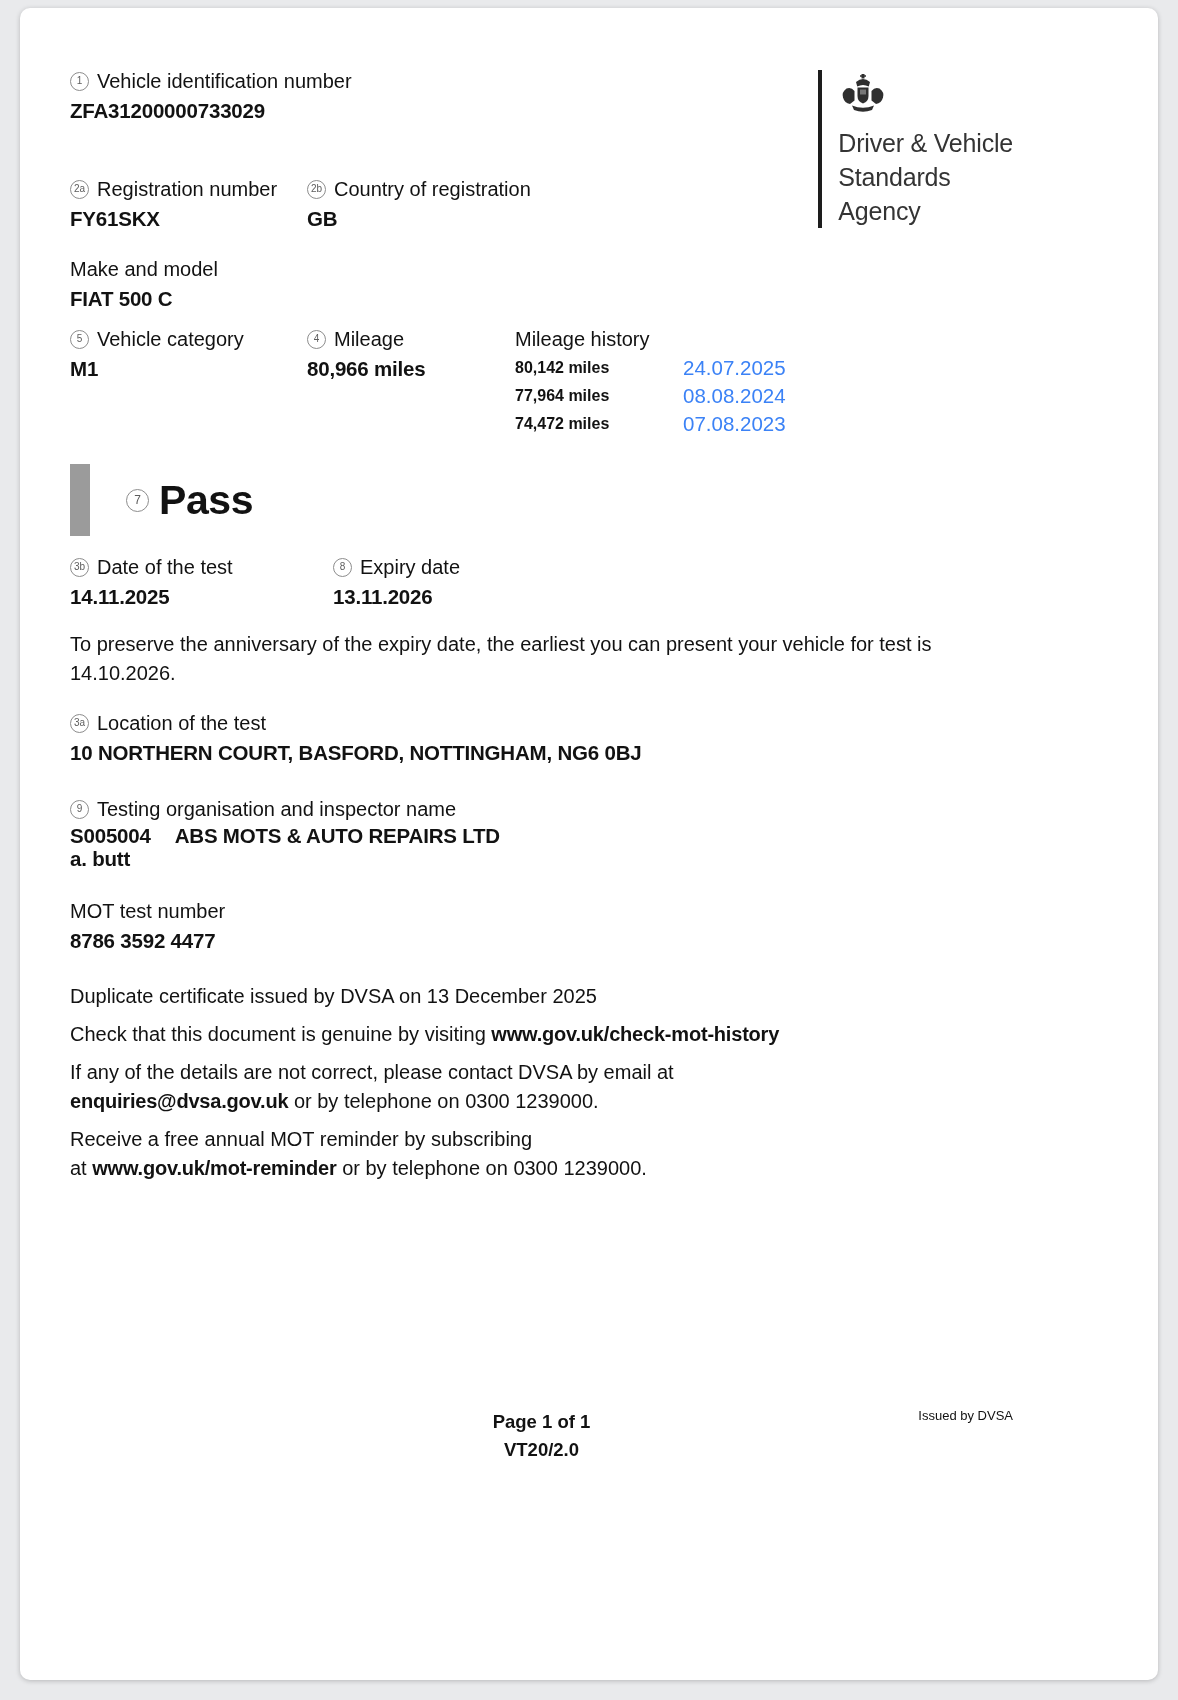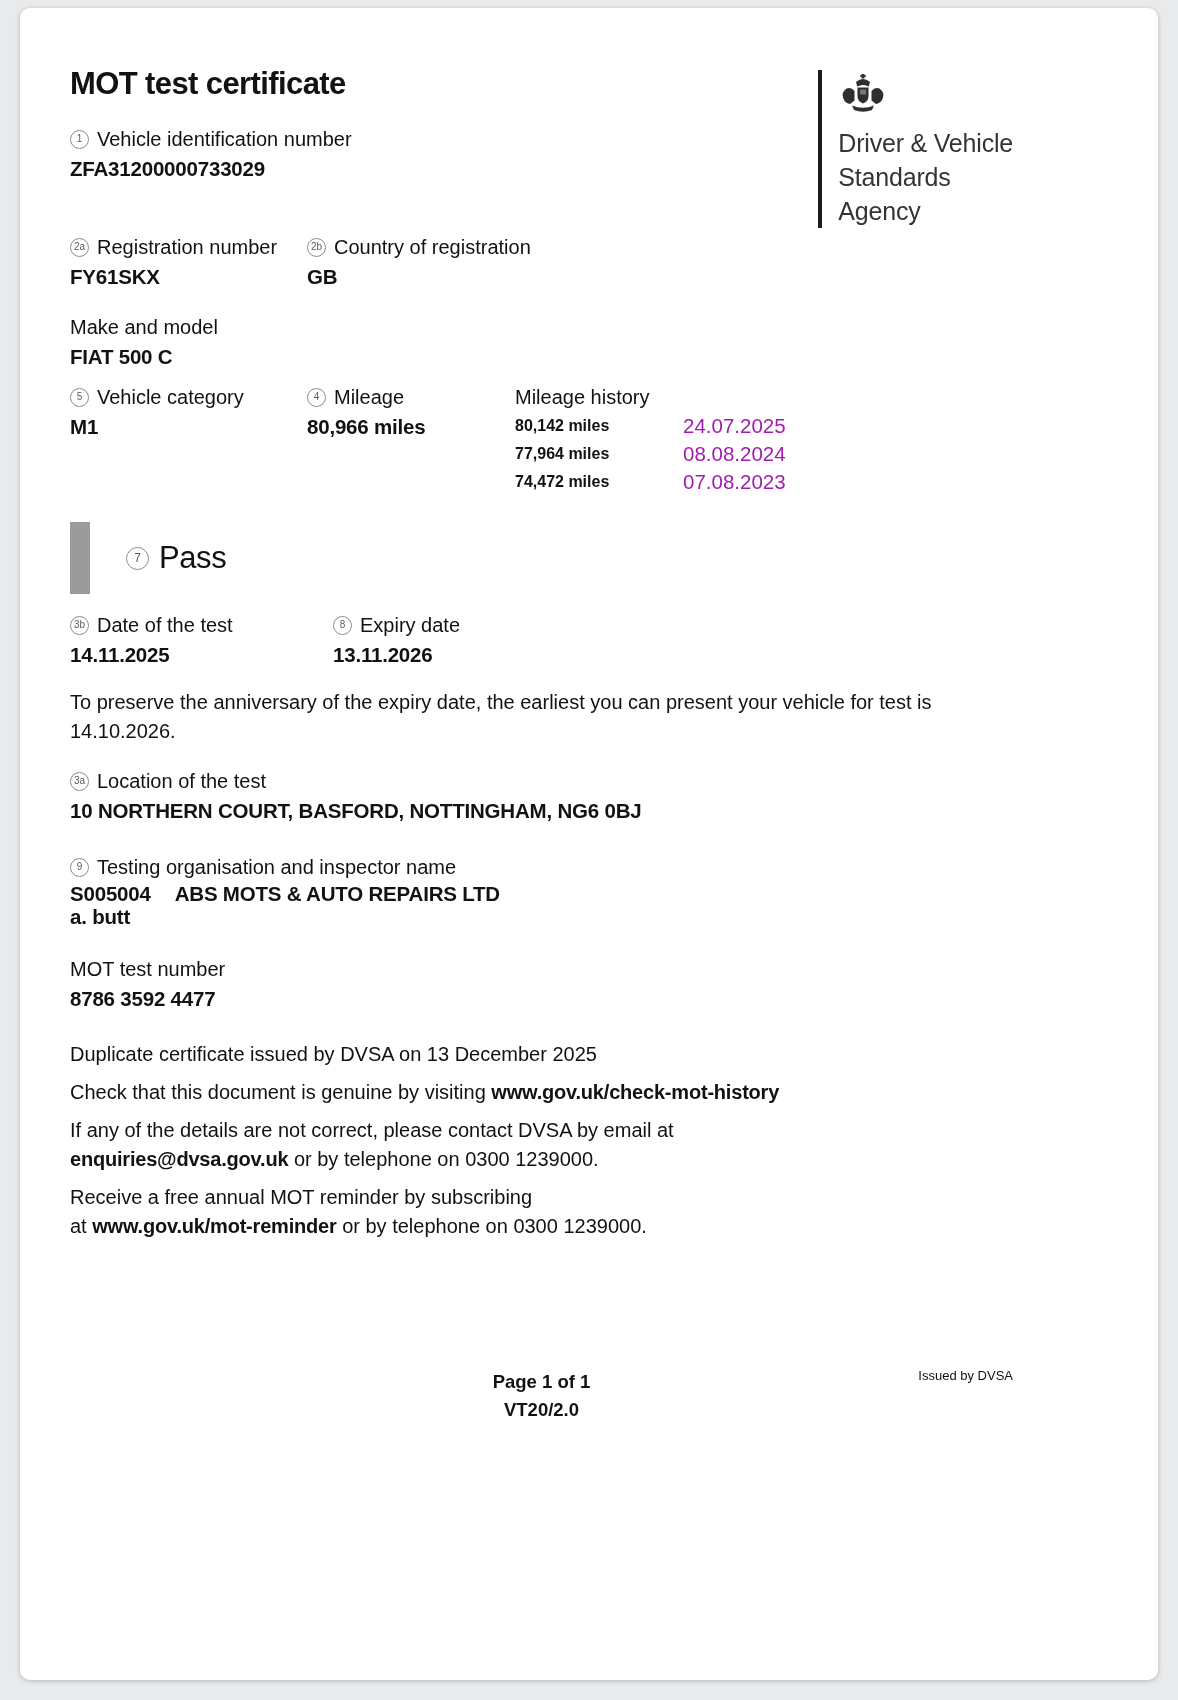--- a/index.html
+++ b/index.html
@@ -72,60 +72,60 @@
     font-size: 10px;
     font-weight: 400;
     margin-right: 8px;
     flex: 0 0 auto;
   }
   .row2 { display: grid; grid-template-columns: 237px auto; margin-bottom: 10px; margin-top: 48px; }
   .row3 { display: grid; grid-template-columns: 237px 208px auto; margin-bottom: 16px; }
   .rowdates { display: grid; grid-template-columns: 263px auto; margin-bottom: 8px; }
   .history-table { display: grid; grid-template-columns: 148px auto; column-gap: 20px; }
   .history-miles { font-size: 16px; line-height: 28px; font-weight: 700; }
-  .history-date  { font-size: 20.5px; line-height: 28px; font-weight: 400; color: #a21caf; }
+  .history-date  { font-size: 20.5px; line-height: 28px; font-weight: 400; color: #3b82f6; }
   
   .result-banner {
     display: flex;
     align-items: center;
     margin: 0 0 16px 0;
     height: 72px;
   }
   .result-bar {
     width: 20px; height: 72px;
     background: #9b9b9b;
     margin-right: 36px;
   }
   .result-num {
     width: 23px; height: 23px;
     font-size: 12px;
     margin-right: 10px;
   }
   .result-label {
-    font-size: 31px;
-    font-weight: 400;
+    font-size: 41px;
+    font-weight: 700;
     letter-spacing: -0.4px;
   }
   
   .para {
     font-size: 20px;
     line-height: 29px;
     max-width: 920px;
     margin-bottom: 9px;
   }
   .para b, .para strong { font-weight: 700; letter-spacing: -0.2px; }
   .org-value { font-size: 20.5px; font-weight: 700; line-height: 23px; letter-spacing: -0.2px; }
   .org-name { margin-left: 24px; }
   .mb26 { margin-bottom: 26px; }
   .mb20 { margin-bottom: 20px; }
   
   .footer {
     position: absolute;
     left: 50px; right: 145px;
-    top: 1360px;
+    top: 1400px;
   }
   .footer-center {
     text-align: center;
     font-size: 18.5px;
     line-height: 28px;
   }
   .footer-page { font-weight: 700; }
   .footer-form { font-weight: 700; }
   .footer-issued {
     position: absolute;
@@ -153,21 +153,20 @@
           <path d="M83 29 q10 7 7 18 q-3 11 -14 13 l-9 -7 v-19 q7 -9 16 -5 z"></path>
           <path d="M28 63 q22 9 44 0 l-4 9 q-18 7 -36 0 z"></path>
         </g>
       </svg>
       <div class="logo-text">Driver &amp; Vehicle</div>
       <div class="logo-text">Standards</div>
       <div class="logo-text">Agency</div>
     </div>
   </div>
 
-  <h1 class="title">MOT test certificate</h1>
 
   <div class="group">
     <div class="label">
       <span class="num">1</span>
       <span>Vehicle identification number</span>
     </div>
     <div class="value">ZFA31200000733029</div>
   </div>
 
   <div class="row2">

